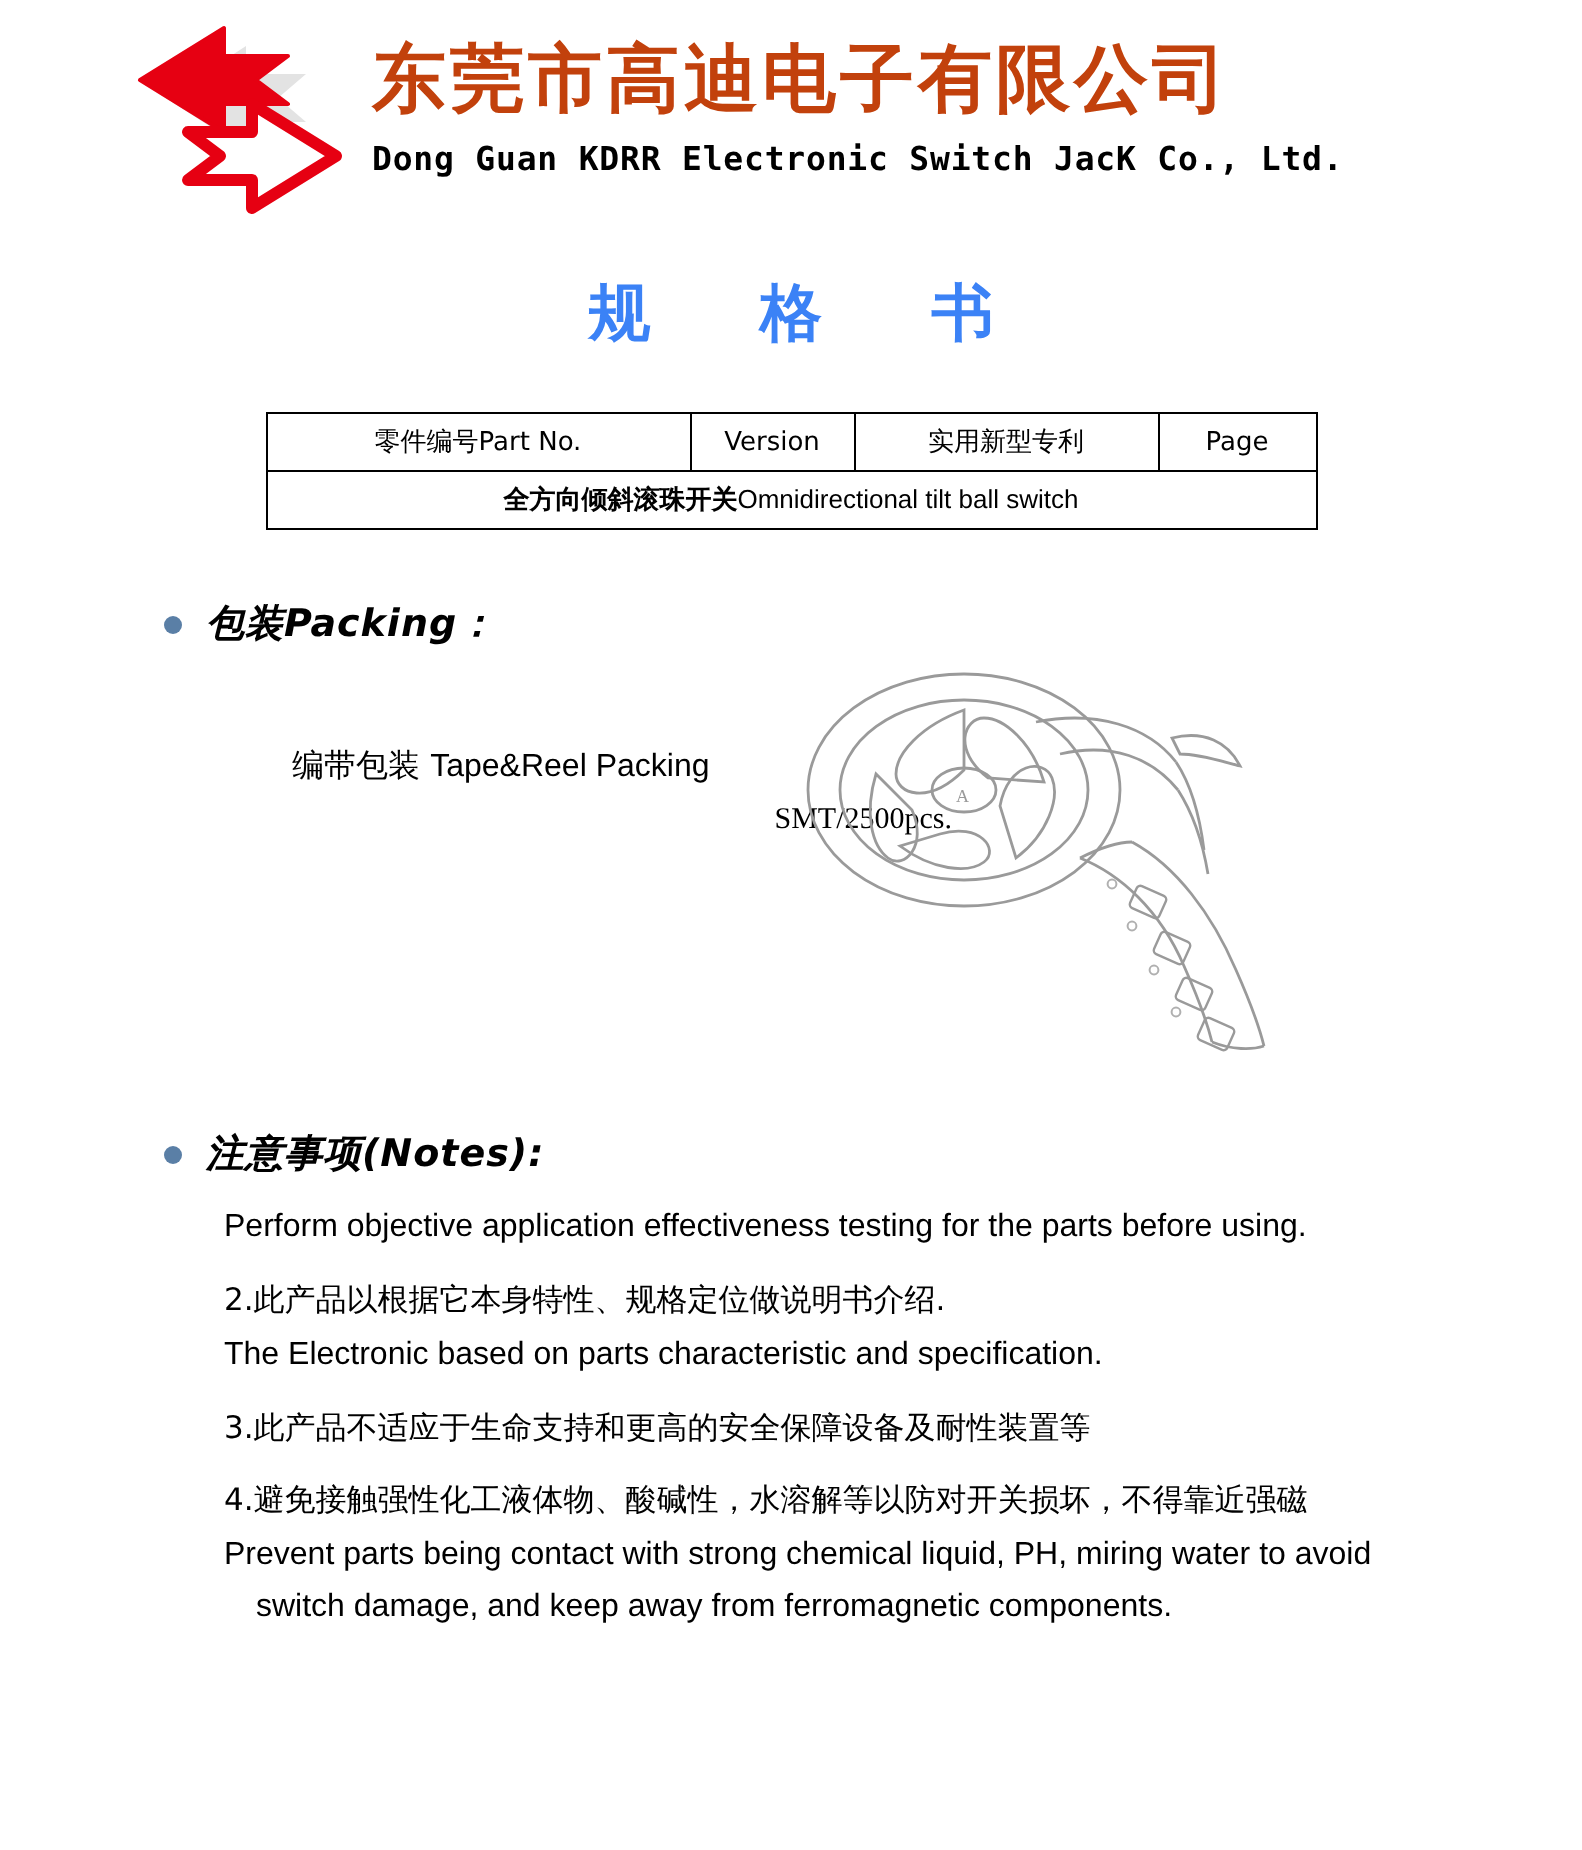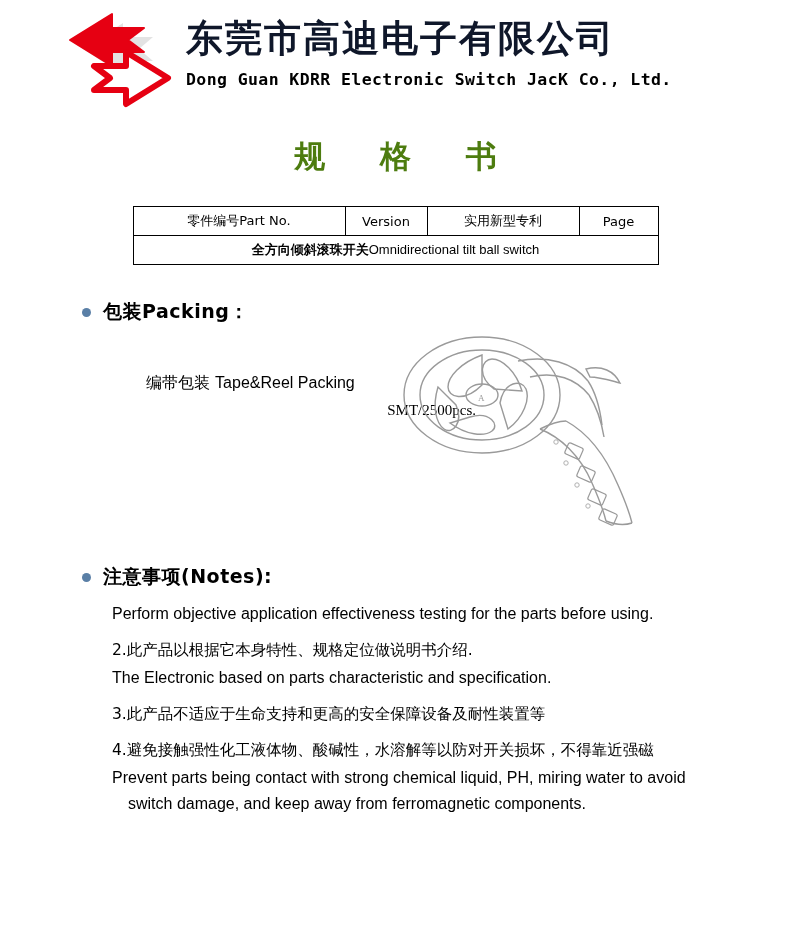--- a/index.html
+++ b/index.html
@@ -28,26 +28,26 @@
     width: 110px;
     height: 100px;
   }
   .company-block {
     position: absolute;
     left: 186px;
     top: 18px;
     width: 560px;
   }
   .company-cn {
-    font-family: Liberation Mono, monospace;
+    font-family: Liberation Serif, serif;
     font-size: 37px;
     font-weight: bold;
     letter-spacing: 2px;
     line-height: 1.25;
-    color: #0f172a;
+    color: #c2410c;
     white-space: nowrap;
   }
   .company-en {
     font-family: "DejaVu Sans Mono", monospace;
     font-size: 16.5px;
     font-weight: bold;
     letter-spacing: 0.4px;
     margin-top: 6px;
     white-space: nowrap;
   }
@@ -55,21 +55,21 @@
   
   .doc-title {
     text-align: center;
     font-family: "DejaVu Sans", sans-serif;
     font-size: 31px;
     font-weight: bold;
     letter-spacing: 22px;
     padding-left: 22px;
     margin-top: 16px;
     margin-bottom: 0;
-    color: #4d7c0f;
+    color: #3b82f6;
   }
 
   
   .info-table {
     border-collapse: collapse;
     margin: 28px auto 0 auto;
     width: 521px;
     table-layout: fixed;
   }
   .info-table td {
@@ -99,20 +99,21 @@
 
   
   .section-head {
     margin-top: 34px;
     margin-left: 82px;
     font-size: 19px;
     font-weight: bold;
     font-family: "DejaVu Sans", sans-serif;
     display: flex;
     align-items: center;
+    font-style: italic;
   }
   .bullet {
     width: 9px;
     height: 9px;
     border-radius: 50%;
     background: #5a7fa6;
     display: inline-block;
     margin-right: 12px;
     flex: 0 0 auto;
   }

